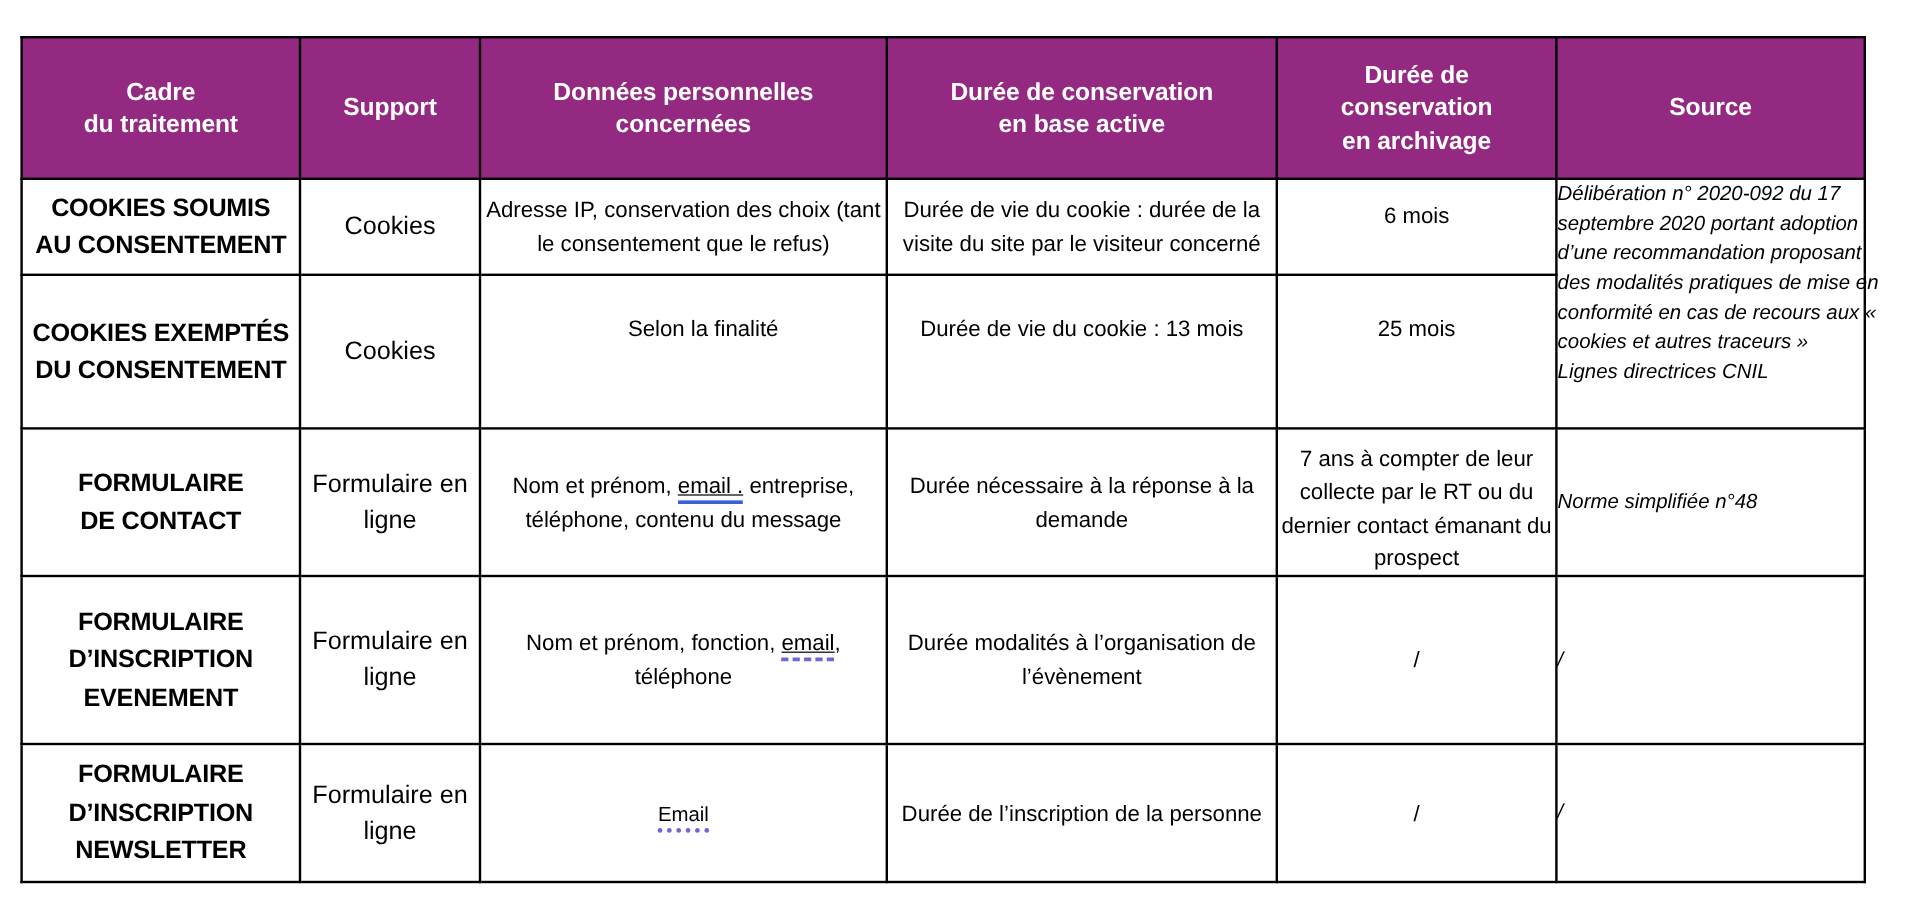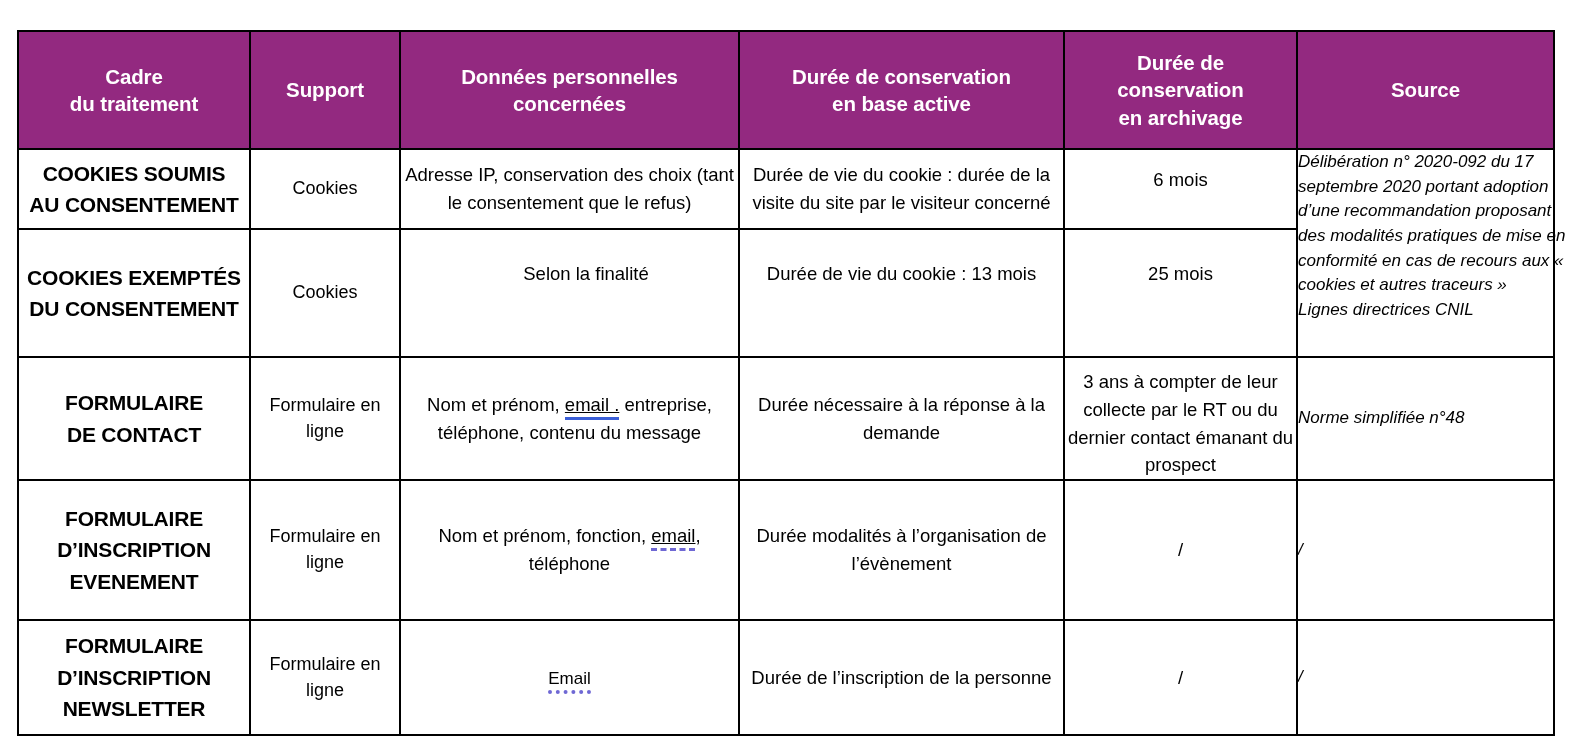--- a/index.html
+++ b/index.html
@@ -56,21 +56,21 @@
     font-weight: bold;
     font-size: 21px;
     line-height: 1.5;
     color: #000;
     padding: 4px 6px;
     letter-spacing: -0.2px;
   }
   td.cadre .cl { display: block; white-space: nowrap; }
   td.support {
     text-align: center;
-    font-size: 18px;
+    font-size: 21px;
     line-height: 1.42;
     color: #000;
     padding: 4px 8px;
     margin-top: 16px;
   }
   td.body-cell {
     text-align: center;
     font-size: 18.5px;
     line-height: 1.5;
     color: #000;
@@ -203,21 +203,21 @@
       </tr>
 
       <tr style="height:115px;">
         <td class="cadre">
           <span class="cl">FORMULAIRE</span>
           <span class="cl">DE CONTACT</span>
         </td>
         <td class="support">Formulaire en ligne</td>
         <td class="body-cell"><span>Nom et prénom, </span><span class="email-link">email .</span><span> entreprise, téléphone, contenu du message</span></td>
         <td class="body-cell">Durée nécessaire à la réponse à la demande</td>
-        <td class="body-cell" style="vertical-align:top;padding-top:10px;">3 ans à compter de leur collecte par le RT ou du dernier contact émanant du prospect</td>
+        <td class="body-cell" style="vertical-align:top;padding-top:10px;">7 ans à compter de leur collecte par le RT ou du dernier contact émanant du prospect</td>
         <td class="source-cell">Norme simplifiée n°48</td>
       </tr>
 
       <tr style="height:140px;">
         <td class="cadre">
           <span class="cl">FORMULAIRE</span>
           <span class="cl">D’INSCRIPTION</span>
           <span class="cl">EVENEMENT</span>
         </td>
         <td class="support">Formulaire en ligne</td>

